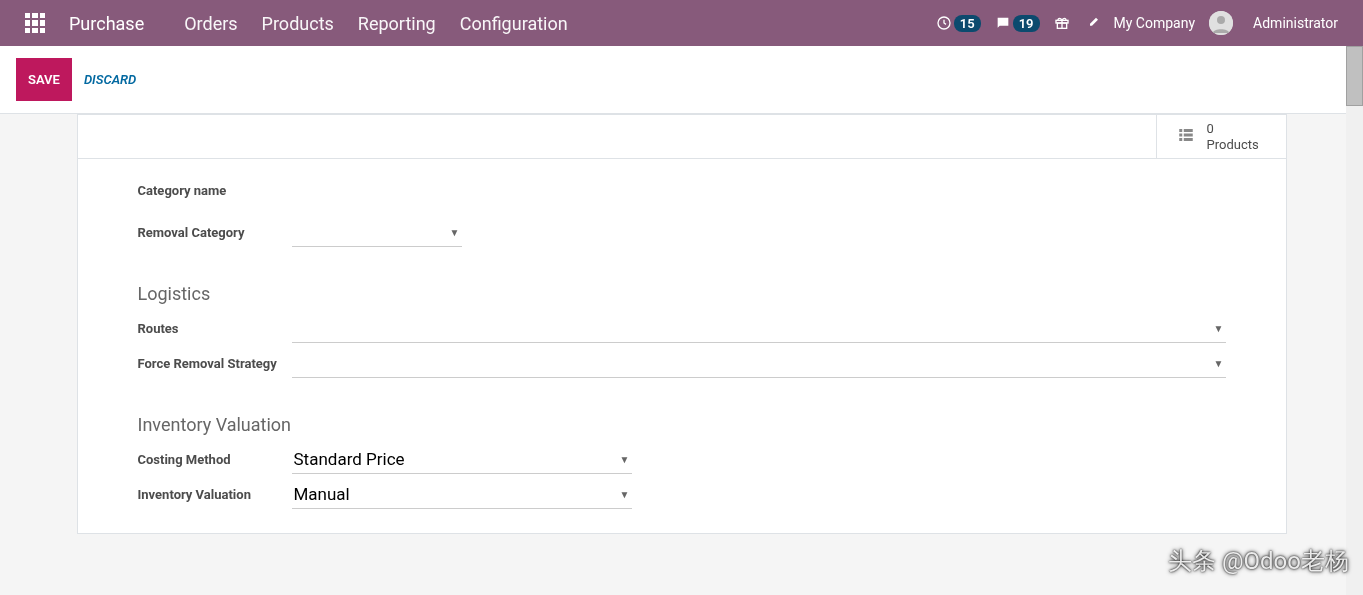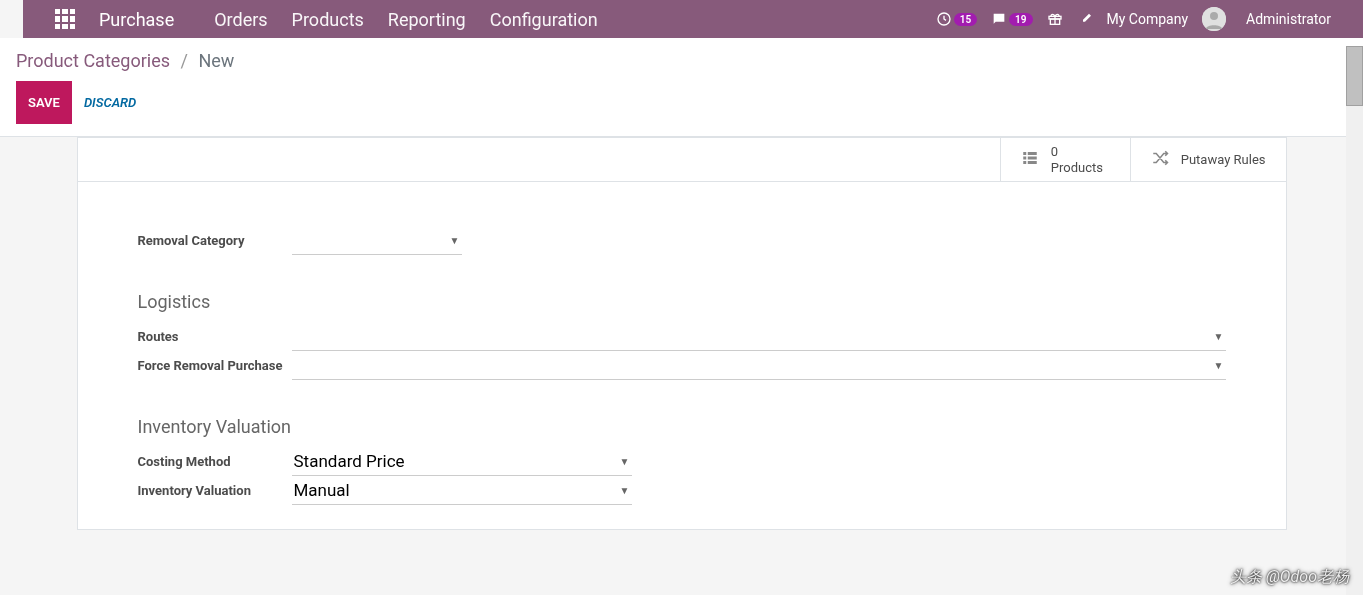--- a/index.html
+++ b/index.html
@@ -1,27 +1,27 @@
 <!DOCTYPE html>
 <html><head>
 <meta charset="utf-8">
 <style>
 * { margin: 0; padding: 0; box-sizing: border-box; font-family: -apple-system, BlinkMacSystemFont, "Segoe UI", Roboto, "Helvetica Neue", Arial, sans-serif; }
 body { background: #f5f5f5; width: 1363px; height: 595px; overflow: hidden; position: relative; }
 
 
-.navbar { background: #875A7B; height: 38px; display: flex; align-items: center; color: #fff; padding: 0 32px; margin-left: 23px; }
+.navbar { background: #875A7B; height: 46px; display: flex; align-items: center; color: #fff; padding: 0 25px; }
 .apps-icon { width: 20px; height: 20px; display: grid; grid-template-columns: repeat(3,1fr); grid-template-rows: repeat(3,1fr); gap: 2px; margin-right: 24px; cursor: pointer; }
 .apps-icon span { background: #fff; width: 100%; height: 100%; }
 .brand { font-size: 18px; font-weight: 400; margin-right: 40px; }
 .nav-menu { display: flex; gap: 24px; font-size: 18px; }
 .nav-menu a { color: #fff; text-decoration: none; opacity: 0.95; cursor: pointer; }
 .nav-right { margin-left: auto; display: flex; align-items: center; gap: 14px; font-size: 14px; }
 .badge-group { display: flex; align-items: center; gap: 2px; cursor: pointer; }
-.badge { background: #a21caf; color: #fff; font-size: 10px; padding: 1px 6px; border-radius: 8px; font-weight: 600; }
+.badge { background: #0c4a6e; color: #fff; font-size: 13px; padding: 1px 6px; border-radius: 8px; font-weight: 600; }
 .icon-btn { color: #fff; cursor: pointer; display: inline-flex; align-items: center; }
 .avatar { width: 24px; height: 24px; background: #ddd; border-radius: 50%; margin-right: 4px; display:inline-block;}
 .avatar svg { width:24px; height:24px; }
 .user-link { display: flex; align-items: center; gap: 16px; cursor: pointer; }
 
 
 .control-panel { background: #fff; border-bottom: 1px solid #dee2e6; padding: 12px 16px; }
 .breadcrumb { font-size: 18px; margin-bottom: 10px; }
 .breadcrumb a { color: #875A7B; text-decoration: none; cursor: pointer; }
 .breadcrumb .sep { color: #999; margin: 0 6px; }
@@ -44,25 +44,25 @@
 .title-input::placeholder { color: #aaa; }
 .row { display: flex; align-items: center; margin-top: 20px; }
 .row .label { width: 154px; }
 .select-wrap { position: relative; border-bottom: 1px solid #ccc; }
 .select-wrap.sm { width: 170px; }
 .select-wrap.md { width: 340px; }
 .select-wrap.full { flex: 1; }
 .select-wrap input { border: none; width: 100%; font-size: 17px; padding: 4px 18px 4px 2px; outline: none; background: transparent; }
 .select-wrap .caret { position: absolute; right: 2px; top: 50%; transform: translateY(-50%); font-size: 10px; color: #666; pointer-events: none; }
 h2.section { font-size: 18px; color: #666; font-weight: 400; margin-top: 36px; margin-bottom: 10px; }
-.row-tight { display: flex; align-items: center; }
+.row-tight { display: flex; align-items: center; margin-top: 6px; }
 .row-tight .label { width: 154px; }
 
 
-.watermark { position: absolute; right: 14px; bottom: 7px; font-size: 16px; color: rgba(255,255,255,0.9); text-shadow: 0 0 4px rgba(0,0,0,0.8), 0 0 2px rgba(0,0,0,1); font-style: italic; font-weight: 400; pointer-events: none; }
+.watermark { position: absolute; right: 14px; bottom: 18px; font-size: 24px; color: rgba(255,255,255,0.9); text-shadow: 0 0 4px rgba(0,0,0,0.8), 0 0 2px rgba(0,0,0,1); font-weight: 400; pointer-events: none; }
 
 
 .scroll-hint { position: absolute; right: 0; top: 46px; width: 17px; height: 60px; background: #c0c0c0; border: 1px solid #a0a0a0; }
 .scroll-track { position: absolute; right: 0; top: 46px; bottom: 0; width: 17px; background: #f0f0f0; }
 </style>
 </head>
 <body>
 
 <div class="navbar">
   <div class="apps-icon">
@@ -121,25 +121,20 @@
             <circle cx="12" cy="9" r="4" fill="#aaa"></circle>
             <path d="M4 22c0-5 16-5 16 0" fill="#aaa"></path>
           </svg>
       </span>
       <span>Administrator</span>
     </div>
   </div>
 </div>
 
 <div class="control-panel">
-  <div class="breadcrumb">
-    <a>Product Categories</a>
-    <span class="sep">/</span>
-    <span class="current">New</span>
-  </div>
   <div class="cp-buttons">
     <button class="btn-save">SAVE</button>
     <button class="btn-discard">DISCARD</button>
   </div>
 </div>
 
 <div class="scroll-track"></div>
 <div class="scroll-hint"></div>
 
 <div class="form-wrap">
@@ -154,49 +149,42 @@
               <rect x="9" y="10" width="12" height="4"></rect>
               <rect x="3" y="16" width="4" height="4"></rect>
               <rect x="9" y="16" width="12" height="4"></rect>
             </svg>
         </span>
         <span class="stat-text">
           <span>0</span>
           <span>Products</span>
         </span>
       </div>
-      <div class="stat-btn">
-        <span class="stat-icon">
-          <svg width="18" height="18" viewBox="0 0 24 24" fill="none" stroke="#888" stroke-width="2">
-              <path d="M3 6h4l10 12h4M3 18h4l10-12h4M19 3l3 3-3 3M19 15l3 3-3 3"></path>
-            </svg>
-        </span>
-        <span>Putaway Rules</span>
-      </div>
     </div>
     <div class="sheet-body">
+      <label class="label title-label">Category name</label>
 
       <div class="row">
         <span class="label">Removal Category</span>
         <div class="select-wrap sm">
           <input value="" style="">
           <span class="caret">▼</span>
         </div>
       </div>
 
       <h2 class="section">Logistics</h2>
       <div class="row-tight">
         <span class="label">Routes</span>
         <div class="select-wrap full">
           <input value="" style="">
           <span class="caret">▼</span>
         </div>
       </div>
       <div class="row-tight">
-        <span class="label">Force Removal Purchase</span>
+        <span class="label">Force Removal Strategy</span>
         <div class="select-wrap full">
           <input value="" style="">
           <span class="caret">▼</span>
         </div>
       </div>
 
       <h2 class="section">Inventory Valuation</h2>
       <div class="row-tight">
         <span class="label">Costing Method</span>
         <div class="select-wrap md">

